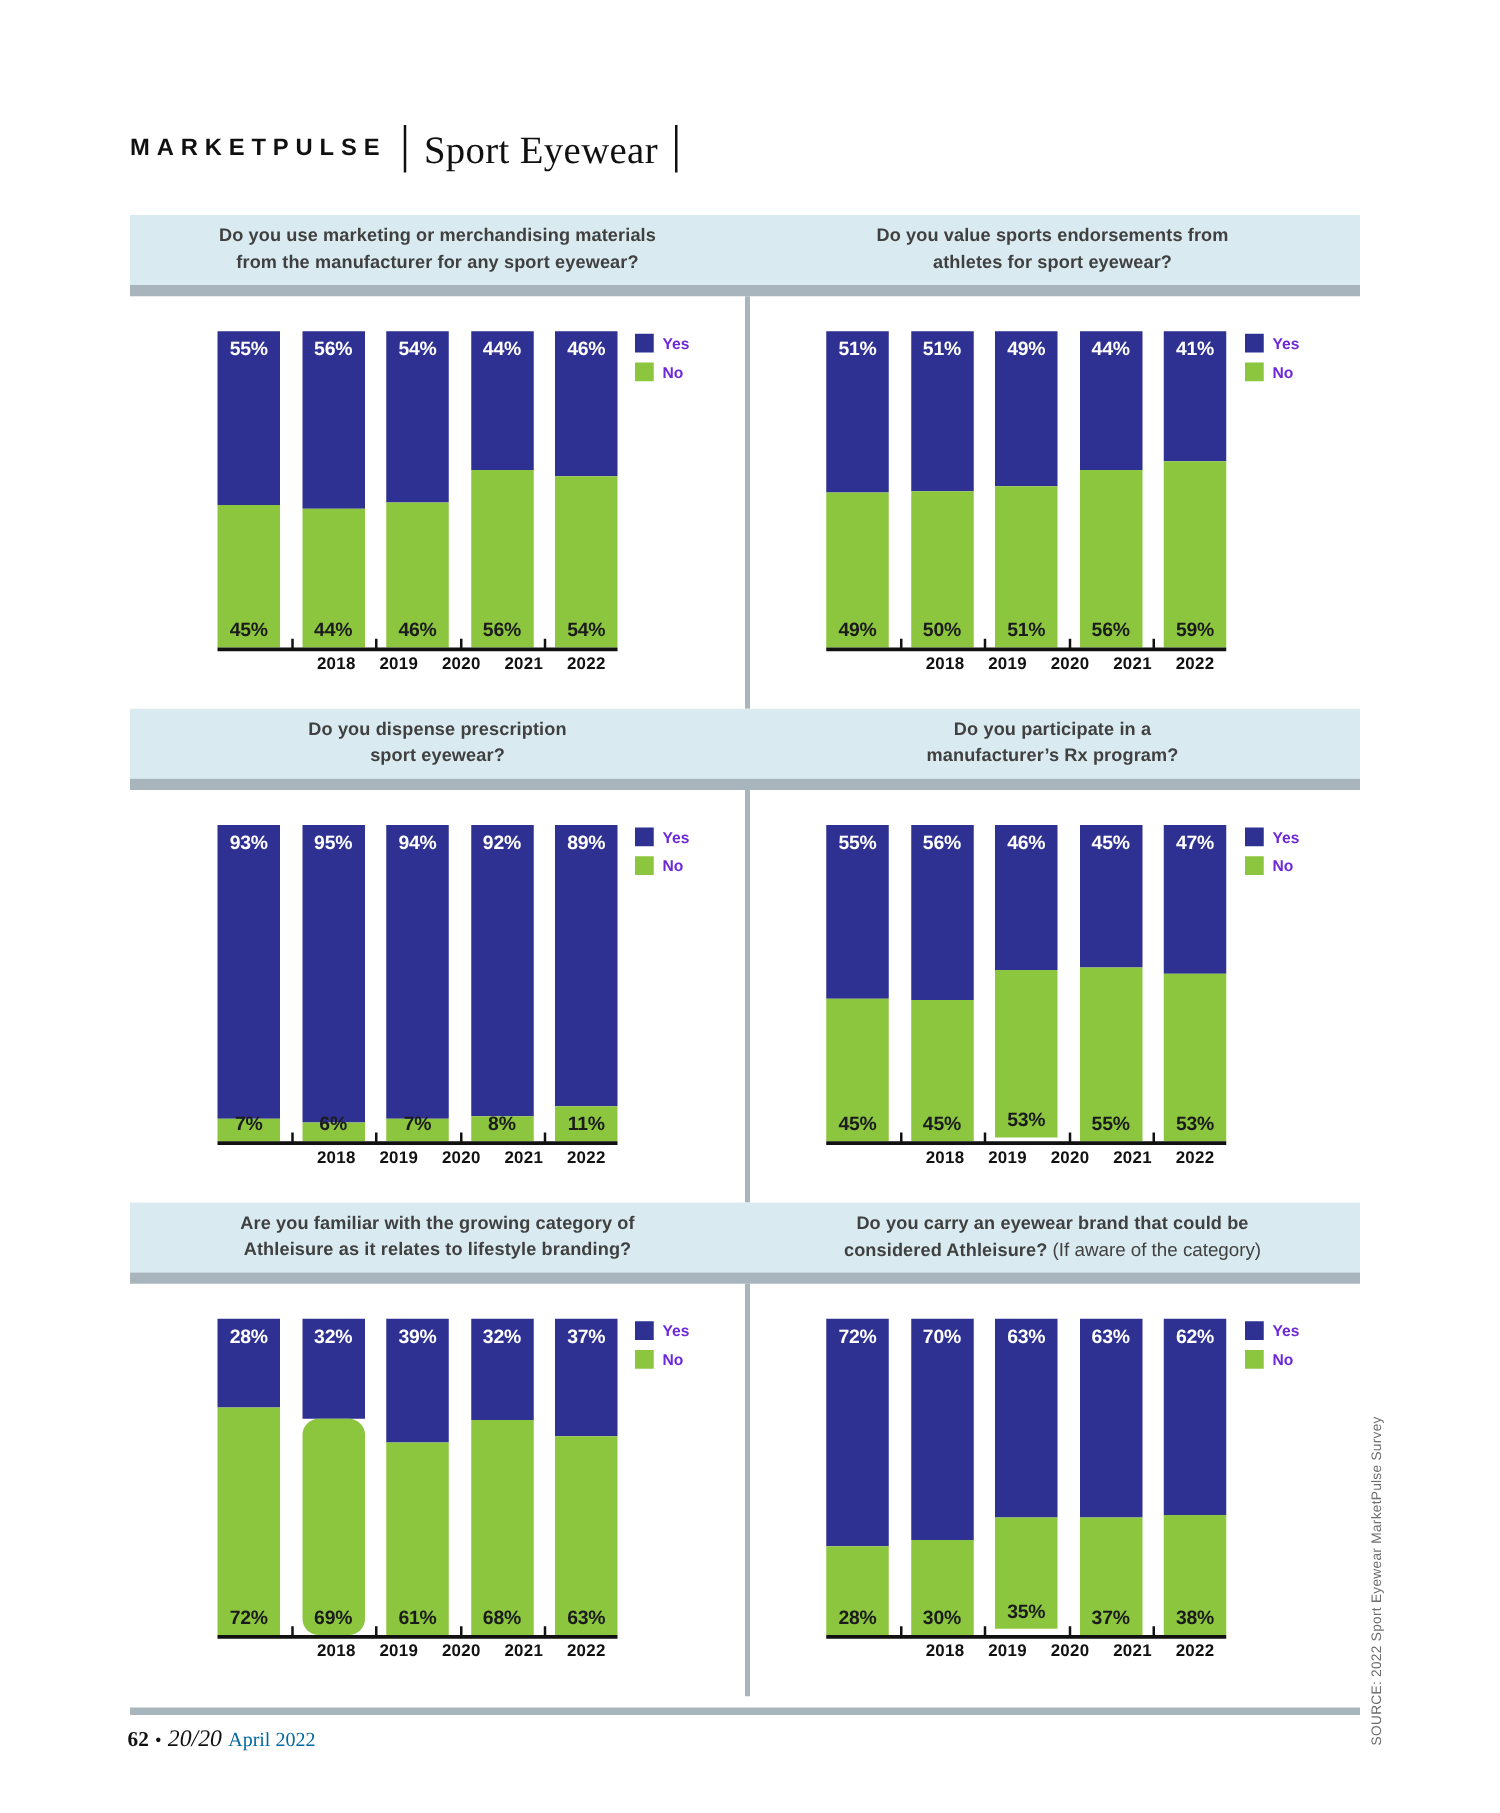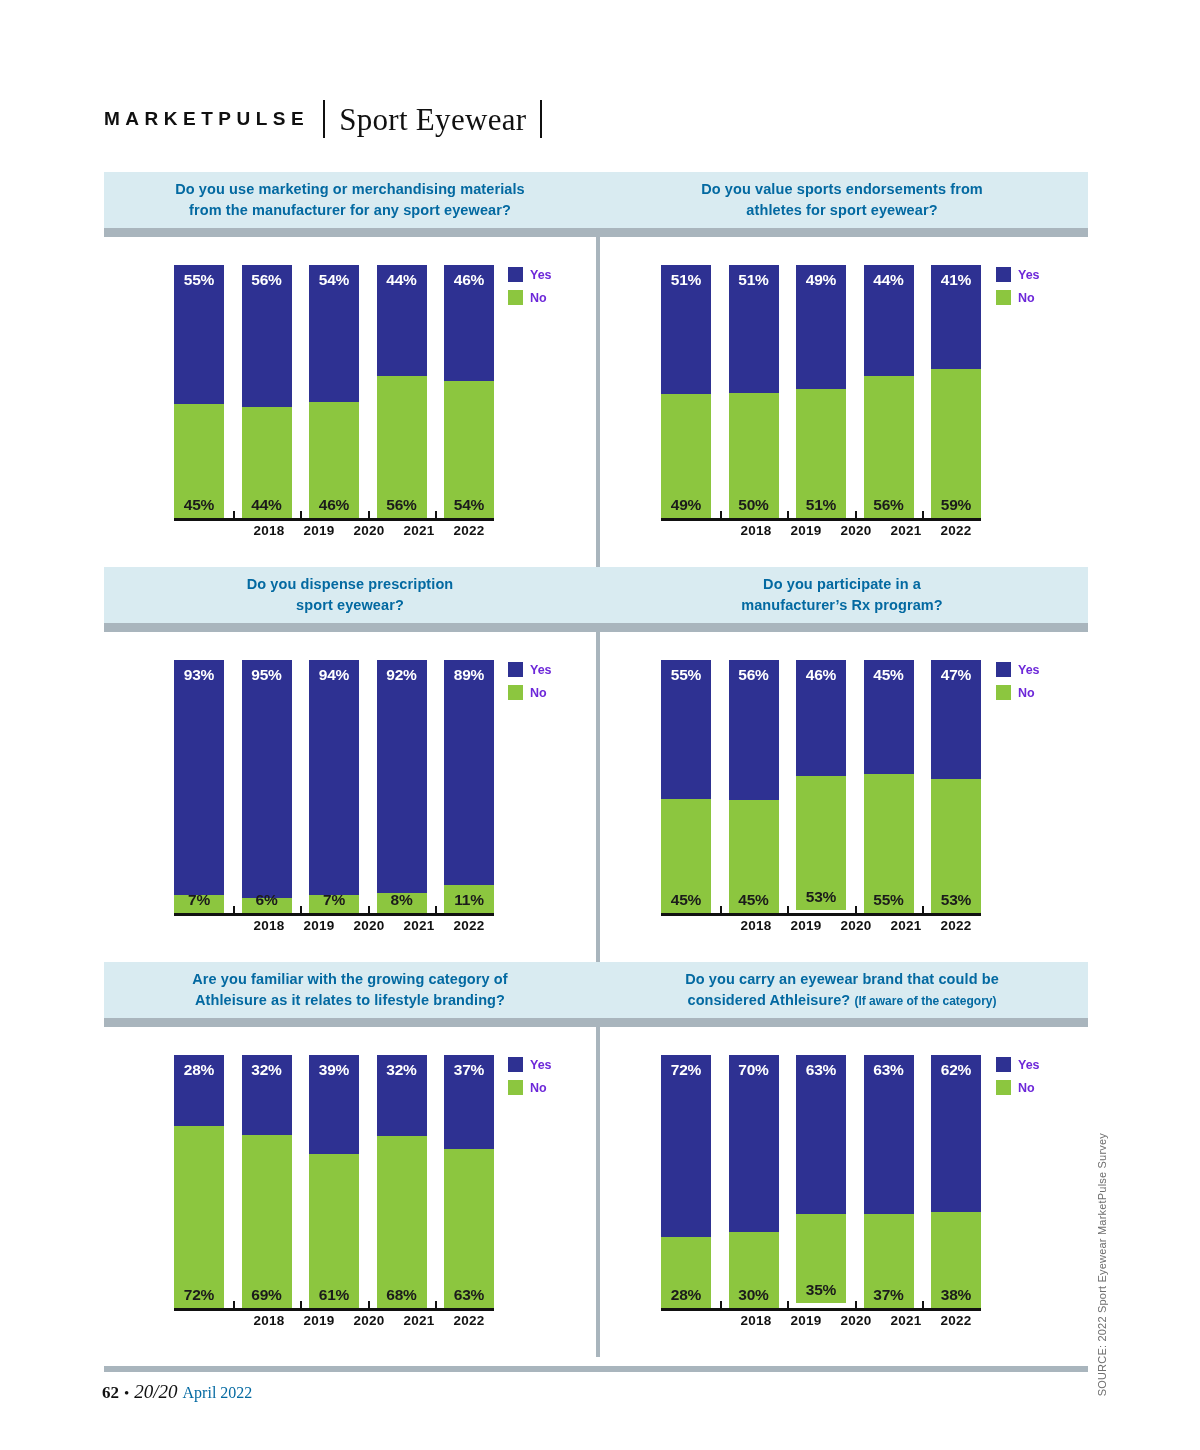--- a/index.html
+++ b/index.html
@@ -70,28 +70,28 @@
     align-items: center;
     justify-content: center;
     text-align: center;
     padding: 0 16px;
     box-sizing: border-box;
   }
   .band-cell .q-line {
     font-family: "Liberation Sans", sans-serif;
     font-weight: bold;
     font-size: 14.5px;
-    color: #0369a1;
+    color: #404040;
     line-height: 1.42;
     letter-spacing: 0.1px;
     white-space: nowrap;
   }
   .q-note {
-    font-weight: bold;
-    font-size: 12px;
+    font-weight: normal;
+    font-size: 15px;
     letter-spacing: 0;
   }
   .band-shadow {
     width: 984px;
     height: 9px;
     background: #a9b5bd;
   }
 
   .charts {
     display: flex;
@@ -620,21 +620,21 @@
                   <span class="seg-label">28%</span>
                 </div>
                 <div class="seg seg-no" style="height: 72%;">
                   <span class="seg-label">72%</span>
                 </div>
               </div>
               <div class="bar-col">
                 <div class="seg seg-yes" style="height: 32%;">
                   <span class="seg-label">32%</span>
                 </div>
-                <div class="seg seg-no" style="height: 69%;">
+                <div class="seg seg-no" style="height: 69%; border-radius: 13px;">
                   <span class="seg-label">69%</span>
                 </div>
               </div>
               <div class="bar-col">
                 <div class="seg seg-yes" style="height: 39%;">
                   <span class="seg-label">39%</span>
                 </div>
                 <div class="seg seg-no" style="height: 61%;">
                   <span class="seg-label">61%</span>
                 </div>

